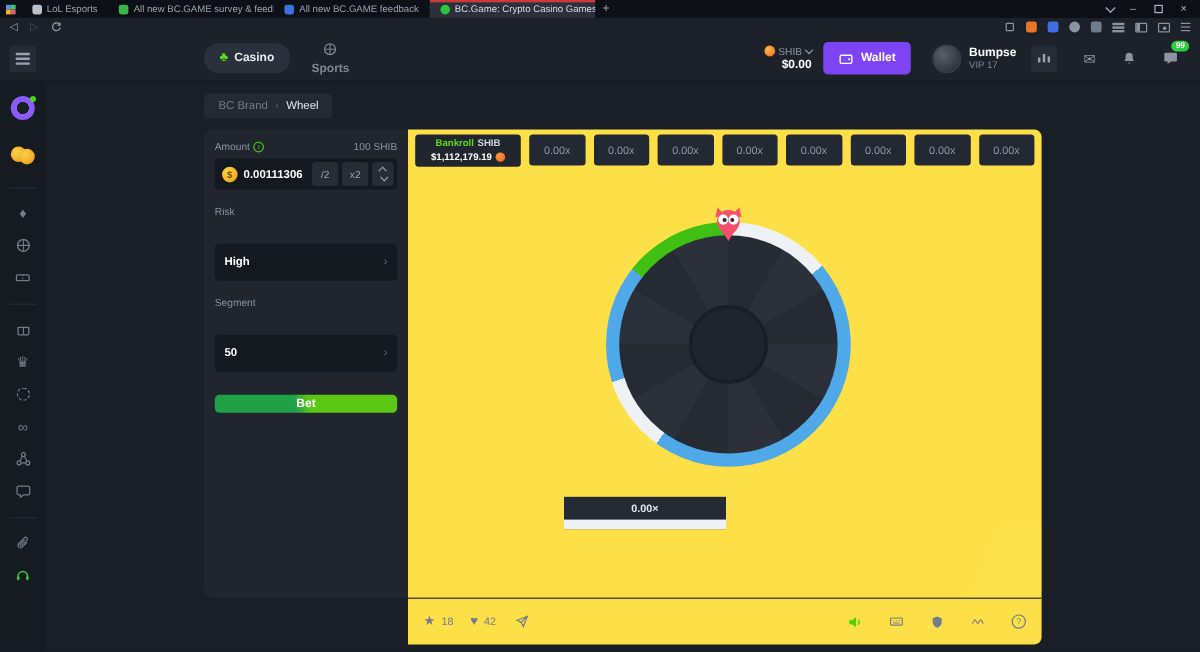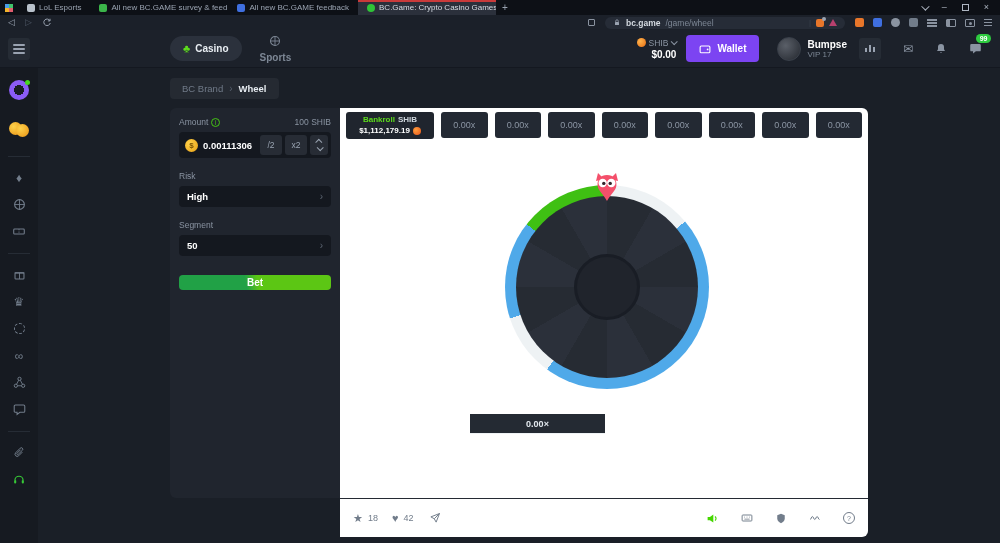--- a/index.html
+++ b/index.html
@@ -129,27 +129,27 @@
   .dashed-circle { width:11px; height:11px; border:1.5px dashed #727d8b; border-radius:50%; }
   .help-circle { width:12px; height:12px; border:1px solid #717c8a; border-radius:50%;
     display:flex; align-items:center; justify-content:center; font-size:7px; color:#717c8a; }
 
   
   .breadcrumb { position:absolute; left:170px; top:78px; height:21px; background:#252a32;
     border-radius:4px; display:flex; align-items:center; gap:6px; padding:0 12px;
     font-size:9.5px; }
   .bc-parent { color:#707a88; }
   .bc-sep { color:#565f6c; font-size:10px; }
-  .bc-current { color:#e6ebf0; font-weight:bold; }
+  .bc-current { color:#e6ebf0; font-weight:normal; }
 
   
   .game-wrap { position:absolute; left:170px; top:108px; display:flex; }
   .bet-panel { width:170px; height:390px; background:#20252e; border-radius:6px 0 0 6px;
     padding:9px; }
-  .game-col { width:528px; background:#ffffff; border-radius:0 6px 6px 0; position:relative; }
+  .game-col { width:528px; background:#fde047; border-radius:0 6px 6px 0; position:relative; }
   .game-main { height:390px; position:relative; }
   .game-footer { height:39px; border-top:1px solid #242a33; display:flex;
     align-items:center; padding:0 13px; }
 
   
   .bp-tabs { display:flex; height:25px; margin-bottom:12px; }
   .bp-tab { flex:1; display:flex; align-items:center; justify-content:center;
     font-size:10px; font-weight:bold; border-radius:4px; }
   .bp-tab.active { background:#14181f; color:#ffffff; }
   .bp-tab.idle { color:#7c8694; }
@@ -168,21 +168,21 @@
   .mini-btn { width:22px; height:20px; background:#272c35; border-radius:3px;
     display:flex; align-items:center; justify-content:center; color:#9aa4b2;
     font-size:8.5px; margin-left:3px; }
   .stepper { width:18px; height:20px; background:#272c35; border-radius:3px; margin-left:3px;
     display:flex; flex-direction:column; align-items:center; justify-content:center; gap:2px; }
   .chev-up { width:5px; height:5px; border-left:1px solid #9aa4b2; border-top:1px solid #9aa4b2;
     transform:rotate(45deg) translateY(1px); }
   .chev-dn { width:5px; height:5px; border-right:1px solid #9aa4b2; border-bottom:1px solid #9aa4b2;
     transform:rotate(45deg) translateY(-1px); }
   .bp-label { margin-top:13px; font-size:8.5px; color:#8a94a2; }
-  .bp-select { margin-top:5px; background:#14181f; border-radius:4px; height:21px;
+  .bp-select { margin-top:22px; background:#14181f; border-radius:4px; height:31px;
     display:flex; align-items:center; justify-content:space-between; padding:0 8px; }
   .sel-value { font-size:9.5px; font-weight:bold; color:#fff; }
   .sel-arrow { color:#5b6471; font-size:10px; }
   .bet-btn { margin-top:19px; height:15px; border-radius:4px; display:flex;
     align-items:center; justify-content:center; font-size:10px; font-weight:bold; color:#fff;
     background:linear-gradient(78deg, var(--bet-grad-left,#21a146) 0%,
       var(--bet-grad-left,#21a146) 44%, var(--bet-grad-right,#5cc614) 52%,
       var(--bet-grad-right,#5cc614) 100%); }
 
   
@@ -202,21 +202,21 @@
   .wheel-ring { width:204px; height:204px; border-radius:50%;
     background:conic-gradient(#4fa9e9 0 360deg); }
   .wheel-inner { position:absolute; inset:11px; border-radius:50%;
     background:repeating-conic-gradient(#262b33 0deg 30deg, #2b303a 30deg 60deg); }
   .wheel-hub { position:absolute; inset:69px; border-radius:50%; background:#20242c;
     border:3px solid #191d25; }
   .owl { position:absolute; left:50%; top:-13px; transform:translateX(-50%); }
 
   .results-row { position:absolute; left:130px; top:306px; display:flex; gap:2px; }
   .result-bar { width:135px; background:#242a33; color:#e3e9ef; font-size:9px;
-    font-weight:bold; text-align:center; padding:5px 0 4px; border-bottom:1px solid #fca5a5; }
+    font-weight:bold; text-align:center; padding:5px 0 4px; border-bottom:8px solid #fca5a5; }
 
   .corner-deco { position:absolute; right:0; bottom:0; width:110px; height:60px;
     background:linear-gradient(115deg, transparent 55%, rgba(255,255,255,0.03) 55%); }
 
   .ftr-left { display:flex; align-items:center; color:#717c8a; font-size:9px; }
   .ftr-glyph { font-size:11px; line-height:1; }
   .ftr-count { margin-left:5px; }
   .gap10 { margin-left:14px; } .gap12 { margin-left:16px; }
   .ftr-right { margin-left:auto; display:flex; align-items:center; gap:21px; color:#727d8b; }
   .spk { color:var(--accent-green,#45d600); }
@@ -262,34 +262,20 @@
 
 <div class="toolbar">
   <span class="nav-glyph c-mid">◁</span>
   <span class="nav-glyph c-dim">▷</span>
   <svg width="10" height="10" viewBox="0 0 16 16">
     <path d="M12.6 4.2A5.2 5.2 0 1 0 13.2 8" fill="none" stroke="#99a2b0" stroke-width="1.6"></path>
     <path d="M12.8 1.2v3.4H9.4" fill="none" stroke="#99a2b0" stroke-width="1.6"></path>
   </svg>
   <span class="tb-spacer"></span>
   <span class="bookmark-sq"></span>
-  <div class="url-pill">
-    <svg width="8" height="9" viewBox="0 0 16 16">
-      <rect x="4" y="7" width="8" height="6" rx="1" fill="#9aa3b1"></rect>
-      <path d="M5.5 7V5a2.5 2.5 0 0 1 5 0v2" fill="none" stroke="#9aa3b1" stroke-width="1.5"></path>
-    </svg>
-    <span class="url-domain">bc.game</span>
-    <span class="url-path">/game/wheel</span>
-    <span class="url-spacer"></span>
-    <span class="url-sep">|</span>
-    <span class="shield-ic">
-        <i></i>
-      </span>
-    <span class="warn-tri"></span>
-  </div>
   <div class="ext-bar">
     <span class="ext ext-orange"></span>
     <span class="ext ext-blue"></span>
     <span class="ext ext-circle"></span>
     <span class="ext ext-puzzle"></span>
     <span class="ext-bars"></span>
     <span class="ext-panel"></span>
     <span class="ext-cam">
         <i></i>
       </span>

